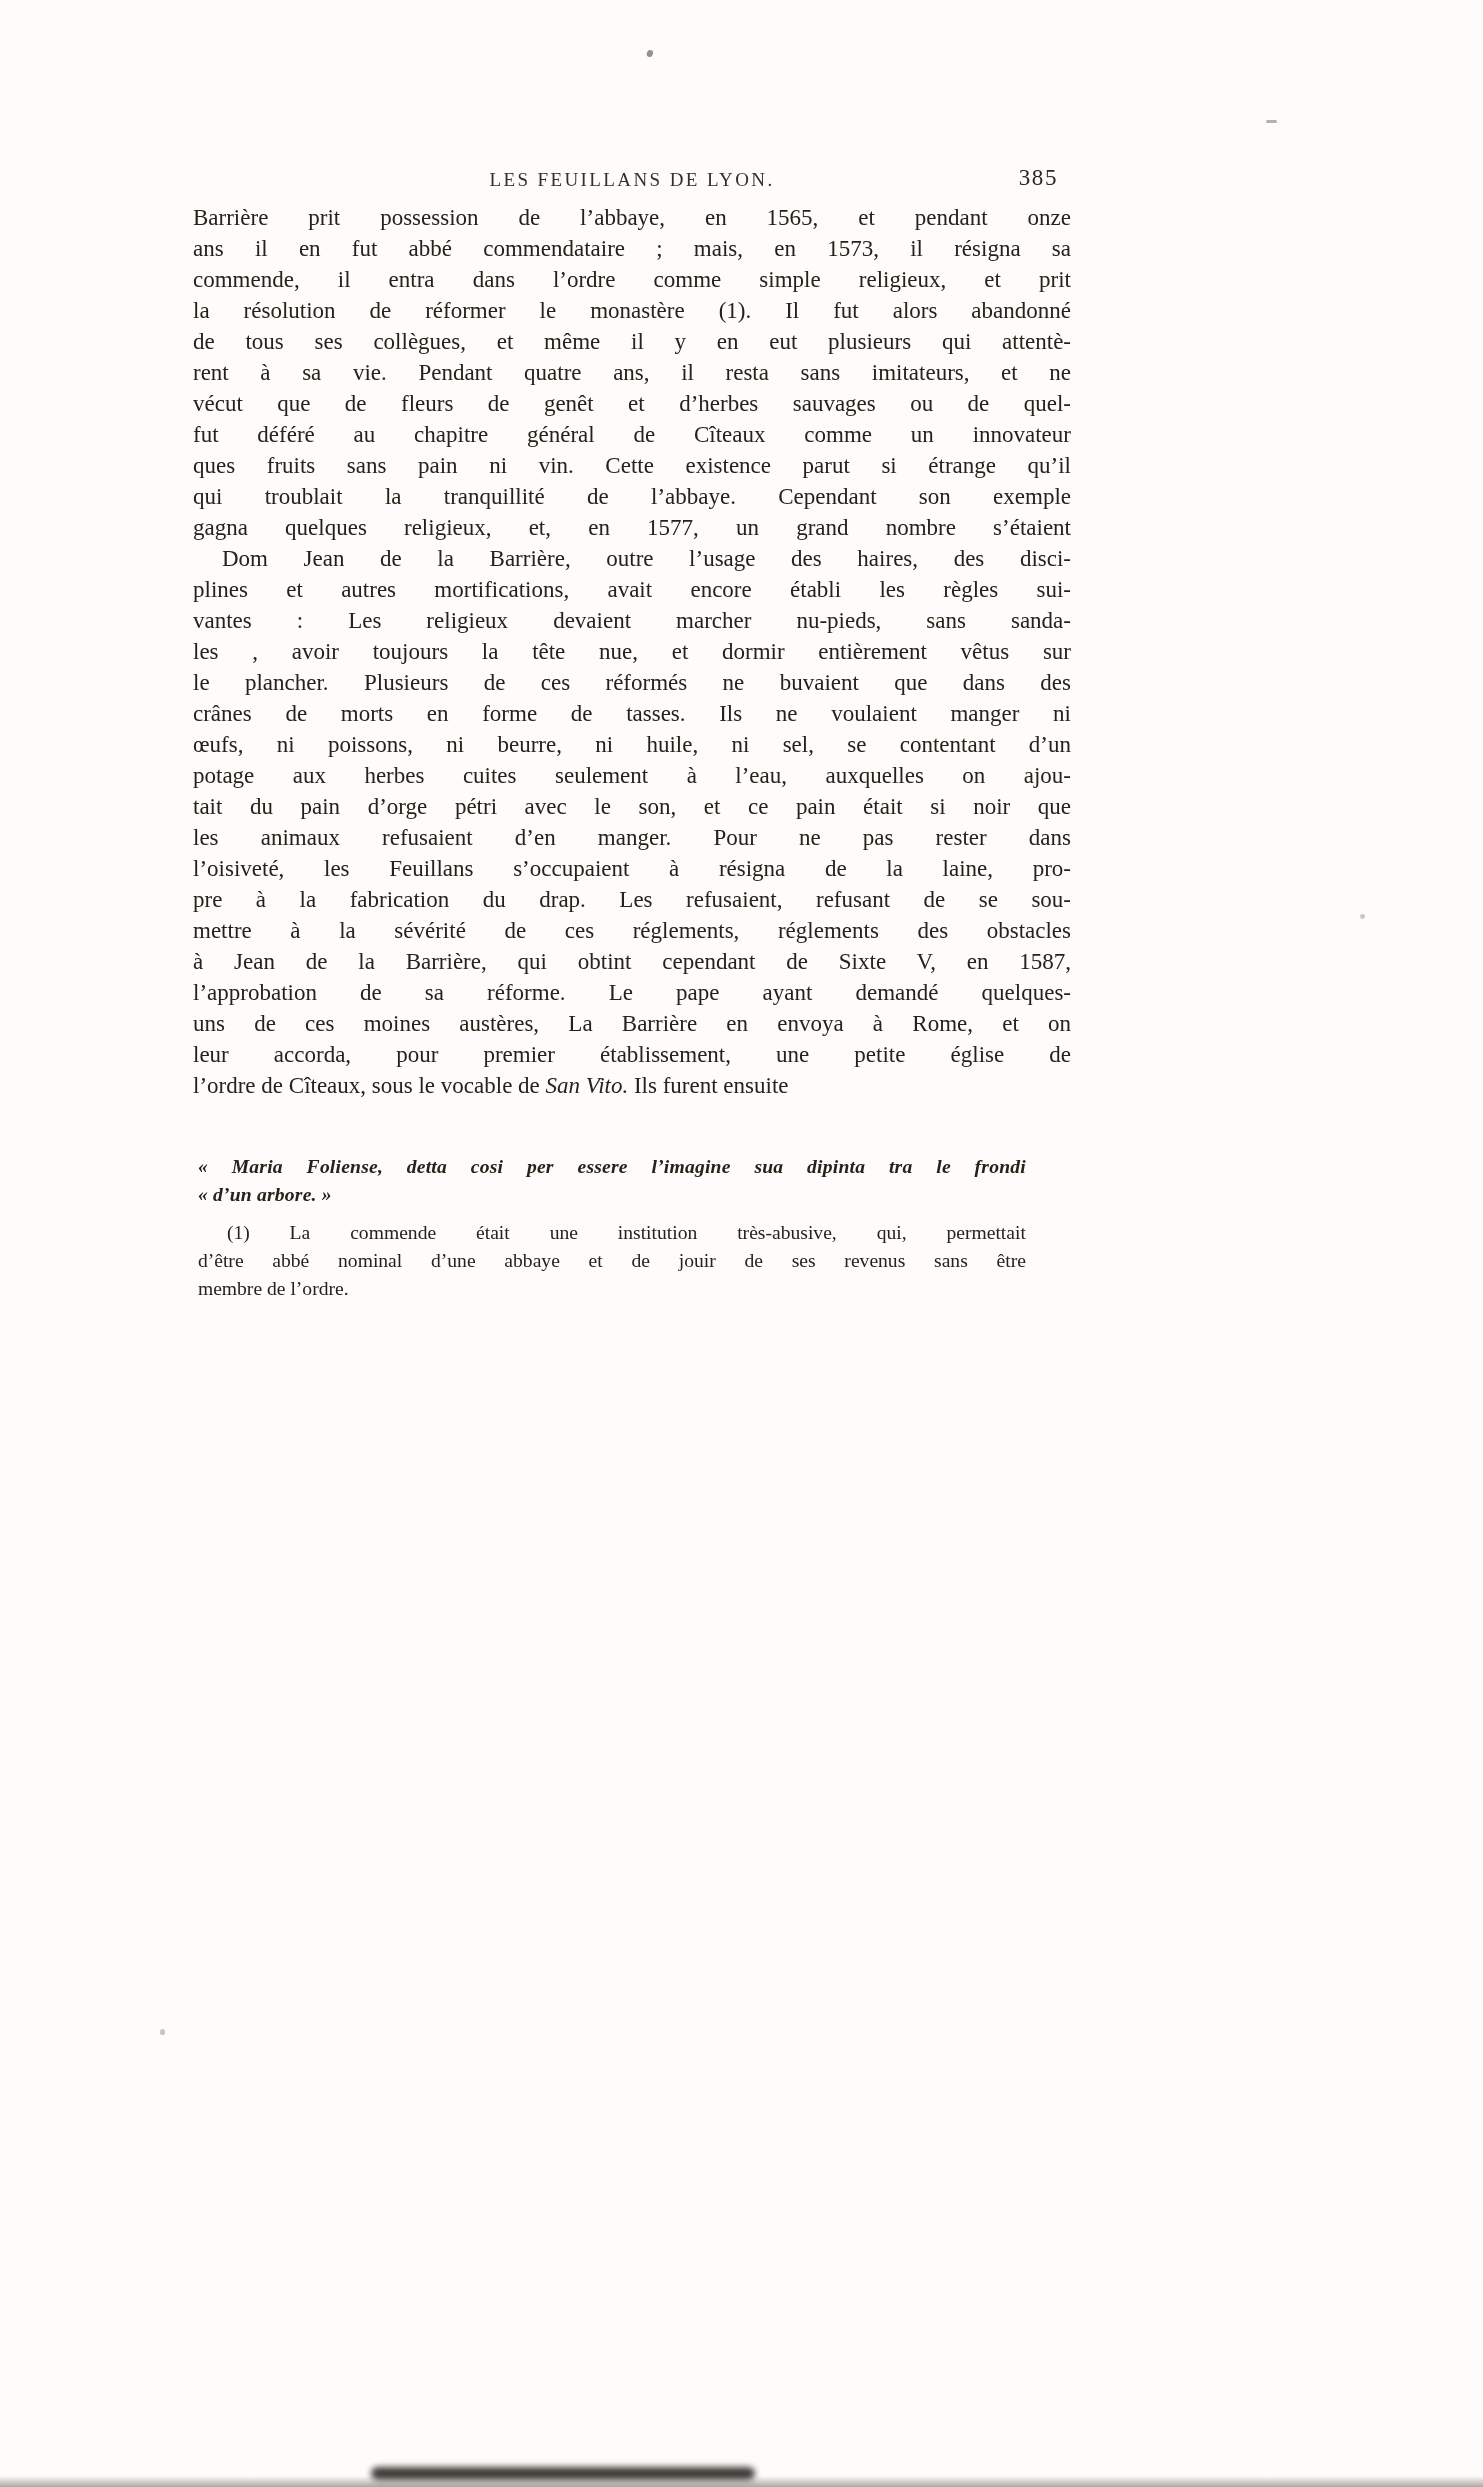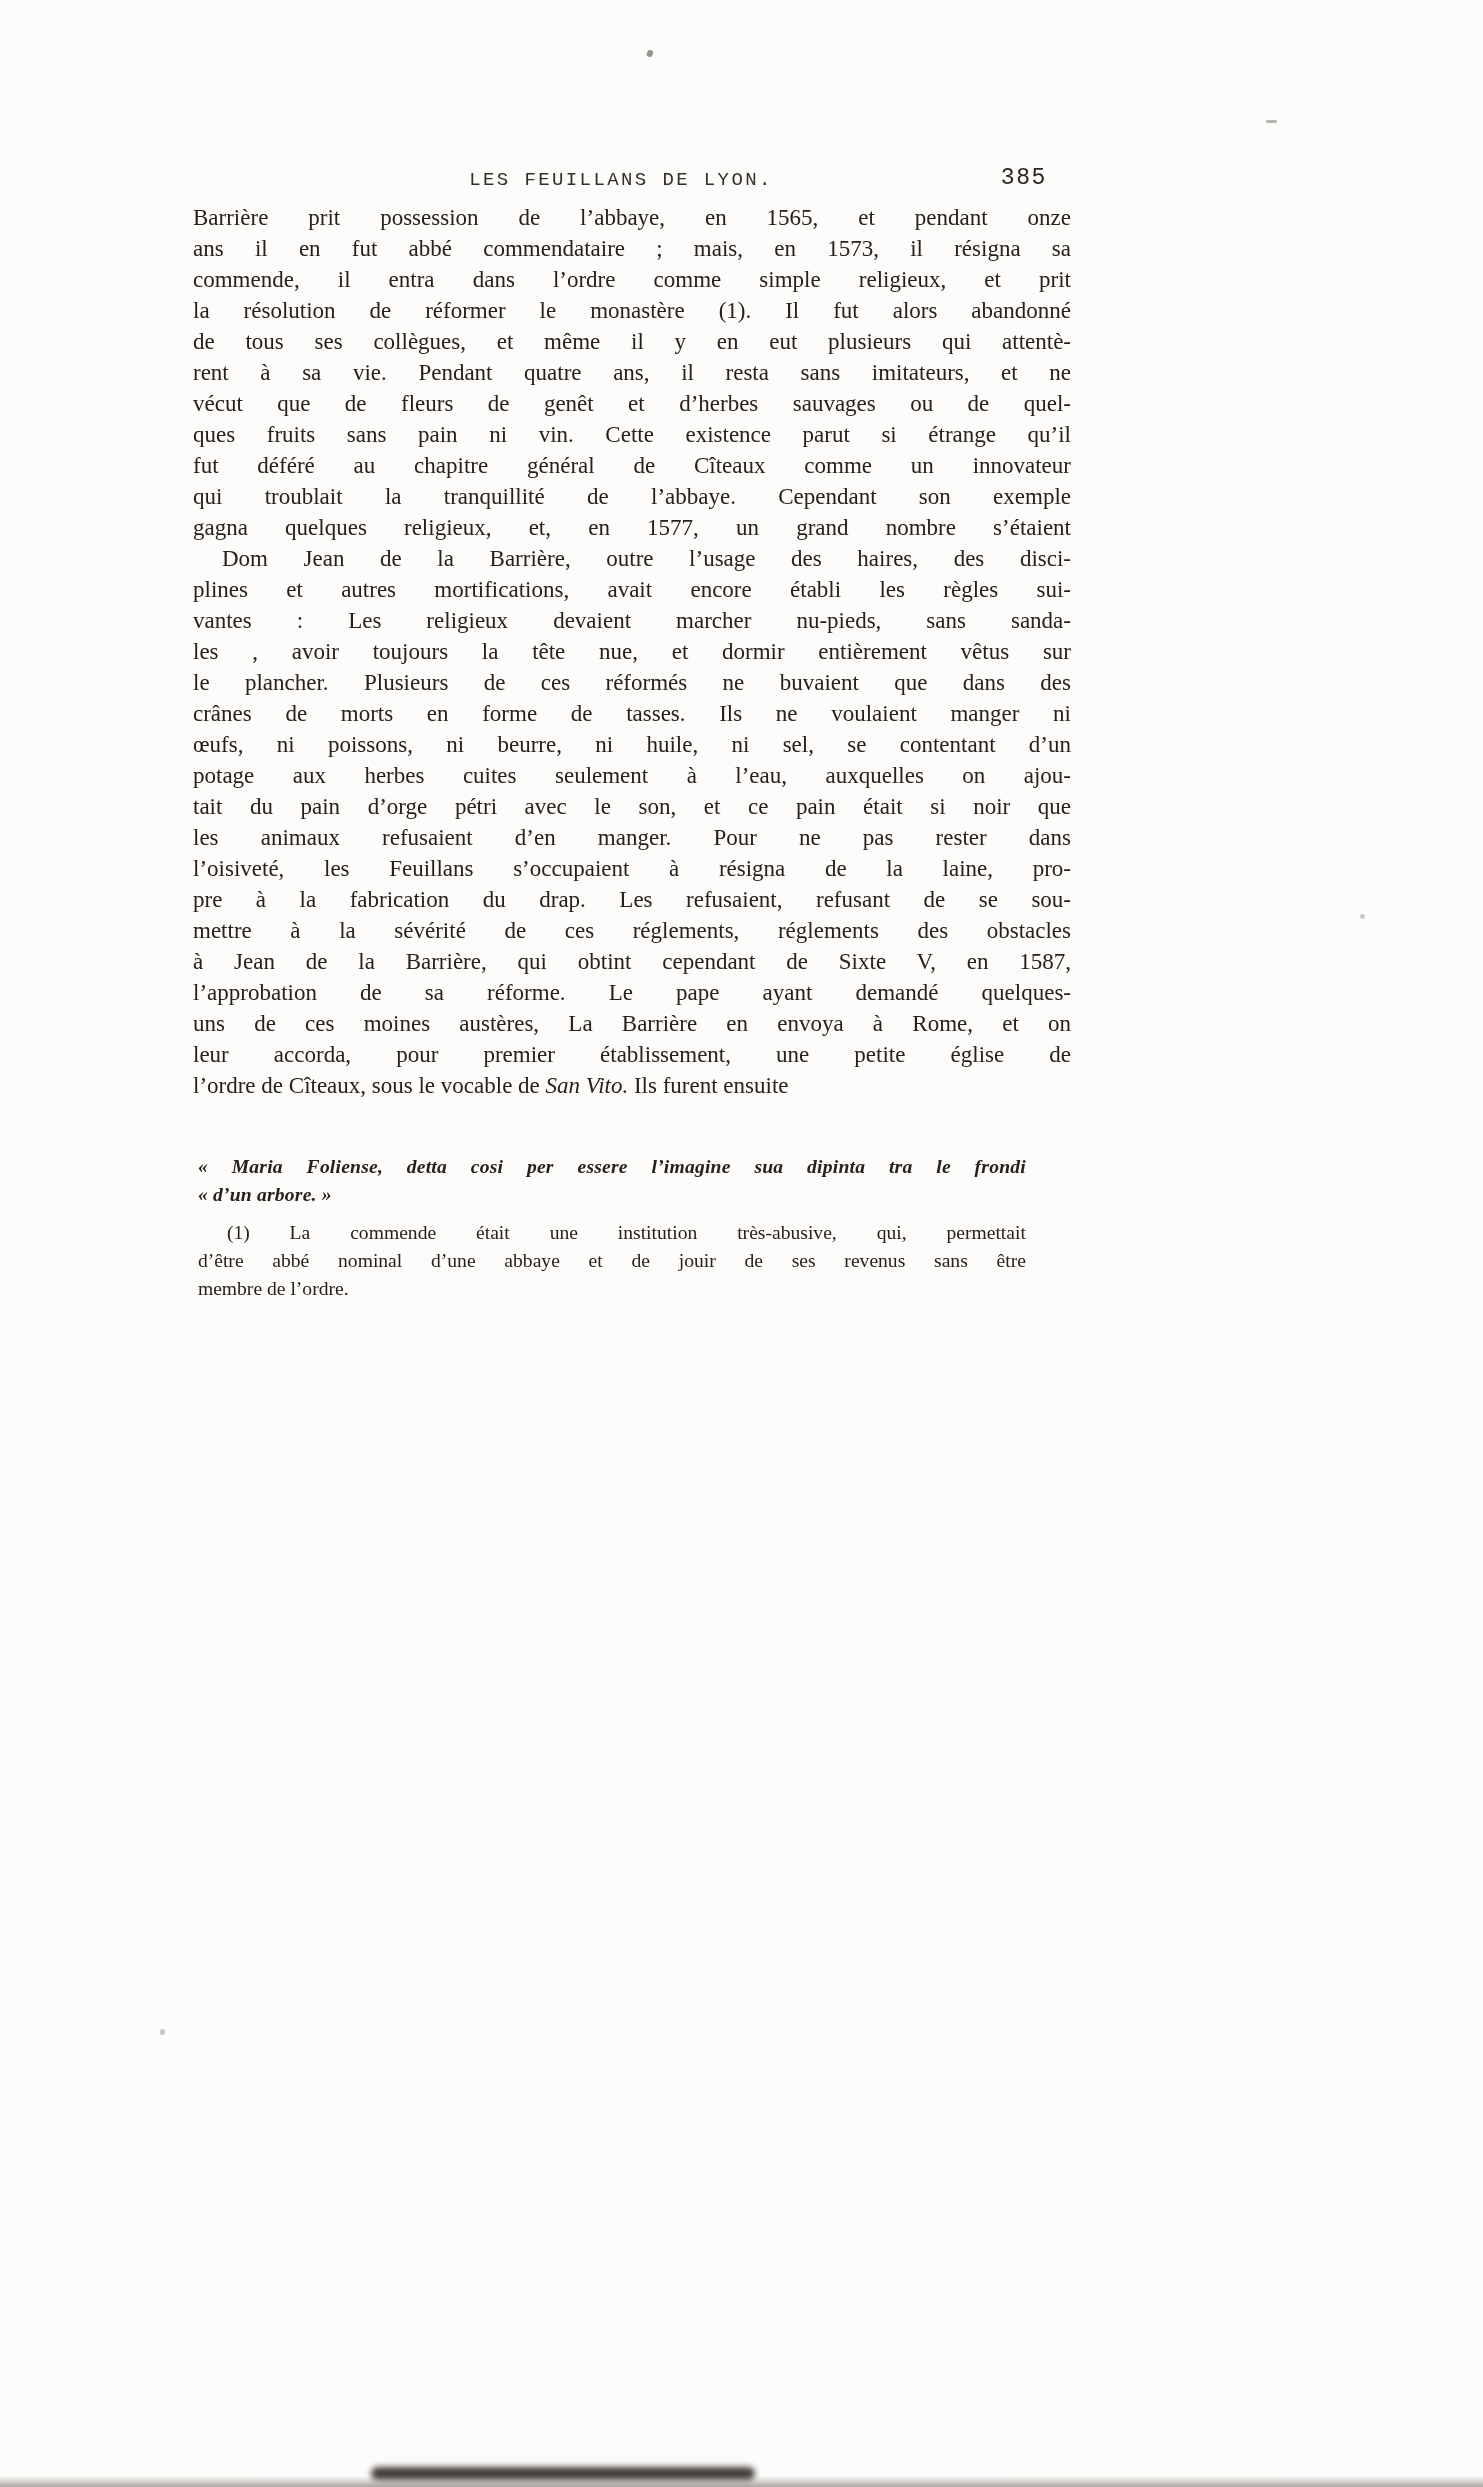--- a/index.html
+++ b/index.html
@@ -13,25 +13,24 @@
       position: relative;
       width: 1483px;
       height: 2487px;
       background: #fdfcfa;
       overflow: hidden;
       color: #2b2620;
     }
     
     .running-head {
       position: absolute;
-      left: 182px;
+      left: 193px;
       top: 165px;
       width: 878px;
       height: 33px;
-      font-family: Liberation Mono, monospace;
     }
     .head-title {
       display: block;
       text-align: center;
       font-size: 19px;
       letter-spacing: 2.4px;
       padding-top: 4.1px;
       color: #33302a;
       white-space: nowrap;
     }
@@ -118,22 +117,22 @@
   <main class="text-column">
 
     <div class="para">
         <div class="line"><span>Barrière prit possession de l’abbaye, en 1565, et pendant onze</span></div>
         <div class="line"><span>ans il en fut abbé commendataire ; mais, en 1573, il résigna sa</span></div>
         <div class="line"><span>commende, il entra dans l’ordre comme simple religieux, et prit</span></div>
         <div class="line"><span>la résolution de réformer le monastère (1). Il fut alors abandonné</span></div>
         <div class="line"><span>de tous ses collègues, et même il y en eut plusieurs qui attentè-</span></div>
         <div class="line"><span>rent à sa vie. Pendant quatre ans, il resta sans imitateurs, et ne</span></div>
         <div class="line"><span>vécut que de fleurs de genêt et d’herbes sauvages ou de quel-</span></div>
+        <div class="line"><span>fut déféré au chapitre général de Cîteaux comme un innovateur</span></div>
         <div class="line"><span>ques fruits sans pain ni vin. Cette existence parut si étrange qu’il</span></div>
-        <div class="line"><span>fut déféré au chapitre général de Cîteaux comme un innovateur</span></div>
         <div class="line"><span>qui troublait la tranquillité de l’abbaye. Cependant son exemple</span></div>
         <div class="line"><span>gagna quelques religieux, et, en 1577, un grand nombre s’étaient</span></div>
       </div>
 
     <div class="para indent-first">
         <div class="line"><span>Dom Jean de la Barrière, outre l’usage des haires, des disci-</span></div>
         <div class="line"><span>plines et autres mortifications, avait encore établi les règles sui-</span></div>
         <div class="line"><span>vantes : Les religieux devaient marcher nu-pieds, sans sanda-</span></div>
         <div class="line"><span>les , avoir toujours la tête nue, et dormir entièrement vêtus sur</span></div>
         <div class="line"><span>le plancher. Plusieurs de ces réformés ne buvaient que dans des</span></div>

